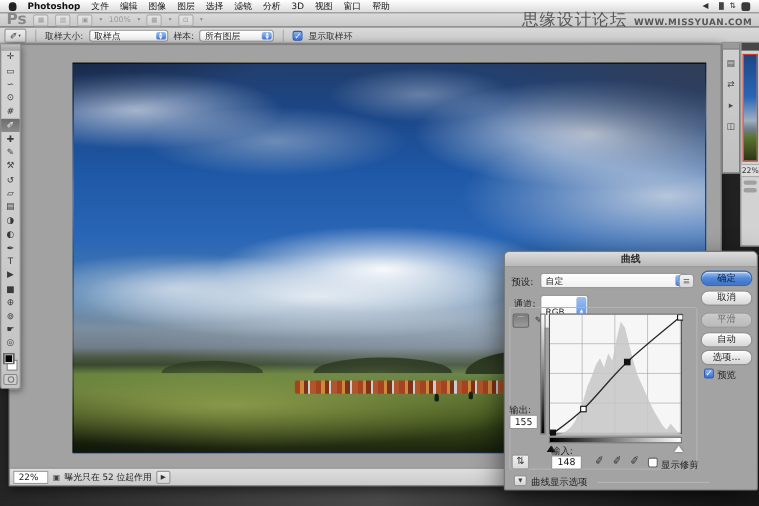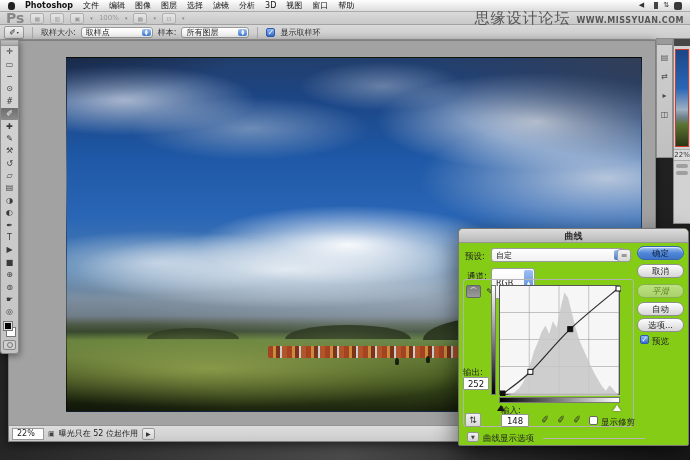--- a/index.html
+++ b/index.html
@@ -108,32 +108,32 @@
     font-size:8px;color:#4a4a4a;margin:5px 0;}
   .dock-panel{position:absolute;left:673px;top:38px;width:17px;height:186px;
     background:#d2d2d2;border:1px solid #8d8d8d;border-right:none;box-sizing:border-box;}
   .dp-head{height:7px;background:#474747;}
   .dp-thumb{margin:3px 1px 2px 1px;height:96px;border:1px solid #d03a2a;
     background:linear-gradient(180deg,#1c4686 0%,#2a66b6 40%,#9fb0c0 62%,#70808c 70%,#5a7331 78%,#2a3514 100%);}
   .dp-zoom{font-size:7px;color:#333;text-align:center;border-top:1px solid #aaa;border-bottom:1px solid #aaa;padding:1px 0;background:#dcdcdc;}
   .dp-line{height:4px;background:#9f9f9f;border-radius:2px;margin:3px 2px;}
   
   .curves{position:absolute;left:458px;top:228px;width:231px;height:218px;
-    background:#84cc16;border:1px solid #777;border-radius:5px 5px 2px 2px;
+    background:#a3a3a3;border:1px solid #777;border-radius:5px 5px 2px 2px;
     box-shadow:0 10px 26px rgba(0,0,0,.6);box-sizing:border-box;font-size:9px;color:#1d1d1d;}
   .c-title{height:14px;background:linear-gradient(#dcdcdc,#b8b8b8);border-bottom:1px solid #969696;
     border-radius:4px 4px 0 0;text-align:center;font-size:9px;font-weight:bold;color:#2a2a2a;line-height:14px;}
   .curves *{box-sizing:border-box;}
   .abs{position:absolute;}
   .c-label{font-size:8.5px;color:#222;}
   .mac-btn{position:absolute;left:178px;width:47px;height:14px;border:1px solid #8f8f8f;border-radius:8px;
     background:linear-gradient(#fdfdfd,#d6d6d6);font-size:8.5px;color:#222;text-align:center;line-height:12px;
     box-shadow:0 1px 1px rgba(255,255,255,.7) inset;}
   .mac-btn.primary{background:linear-gradient(#a7c7f2,#5087d8 50%,#3d74c8);border-color:#3566ae;color:#0d2347;}
-  .mac-btn.disabled{opacity:.45;font-style:italic;}
+  .mac-btn.disabled{opacity:.45;}
   .gear-btn{width:14px;height:13px;border:1px solid #999;border-radius:3px;
     background:linear-gradient(#f2f2f2,#d8d8d8);font-size:8px;color:#555;text-align:center;line-height:12px;}
   .fieldset{border:1px solid #b3b3b3;border-radius:3px;}
   .cicon{width:15px;height:13px;border:1px solid #8a8a8a;border-radius:2px;display:flex;align-items:center;
     justify-content:center;font-size:8px;background:linear-gradient(#efefef,#d8d8d8);color:#333;}
   .cicon.sel{background:linear-gradient(#7c7c7c,#9a9a9a);color:#fff;border-color:#666;}
   .vgrad{width:5px;background:linear-gradient(to top,#000,#fff);border:1px solid #777;}
   .hgrad{height:6px;background:linear-gradient(to right,#000,#fff);border:1px solid #777;}
   .gridbox{background:#f6f6f6;border:1px solid #555;
     background-image:
@@ -338,21 +338,21 @@
         <rect x="67.72745098039216" y="40.63725490196079" width="5" height="5" fill="#111" stroke="#111" stroke-width="1"></rect>
         <rect x="116" y="0" width="5" height="5" fill="#fff" stroke="#111" stroke-width="1"></rect>
       </svg>
   </div>
 
   <div class="abs hgrad" style="left:40px;top:168px;width:121px"></div>
   <span class="abs tri black" style="left:38px;top:176px"></span>
   <span class="abs tri white" style="left:154px;top:176px"></span>
 
   <span class="abs c-label" style="left:4px;top:138px">输出:</span>
-  <span class="abs num-box" style="left:4px;top:148px;width:26px">252</span>
+  <span class="abs num-box" style="left:4px;top:148px;width:26px">155</span>
 
   <span class="abs hand-ic" style="left:6px;top:184px">⇅</span>
   <span class="abs c-label" style="left:42px;top:176px">输入:</span>
   <span class="abs num-box" style="left:42px;top:185px;width:28px">148</span>
 
   <span class="abs dropper" style="left:82px;top:185px">✐</span>
   <span class="abs dropper" style="left:98px;top:185px">✐</span>
   <span class="abs dropper" style="left:114px;top:185px">✐</span>
   <span class="abs mac-check off" style="left:130px;top:187px"></span>
   <span class="abs c-label" style="left:142px;top:188px">显示修剪</span>

